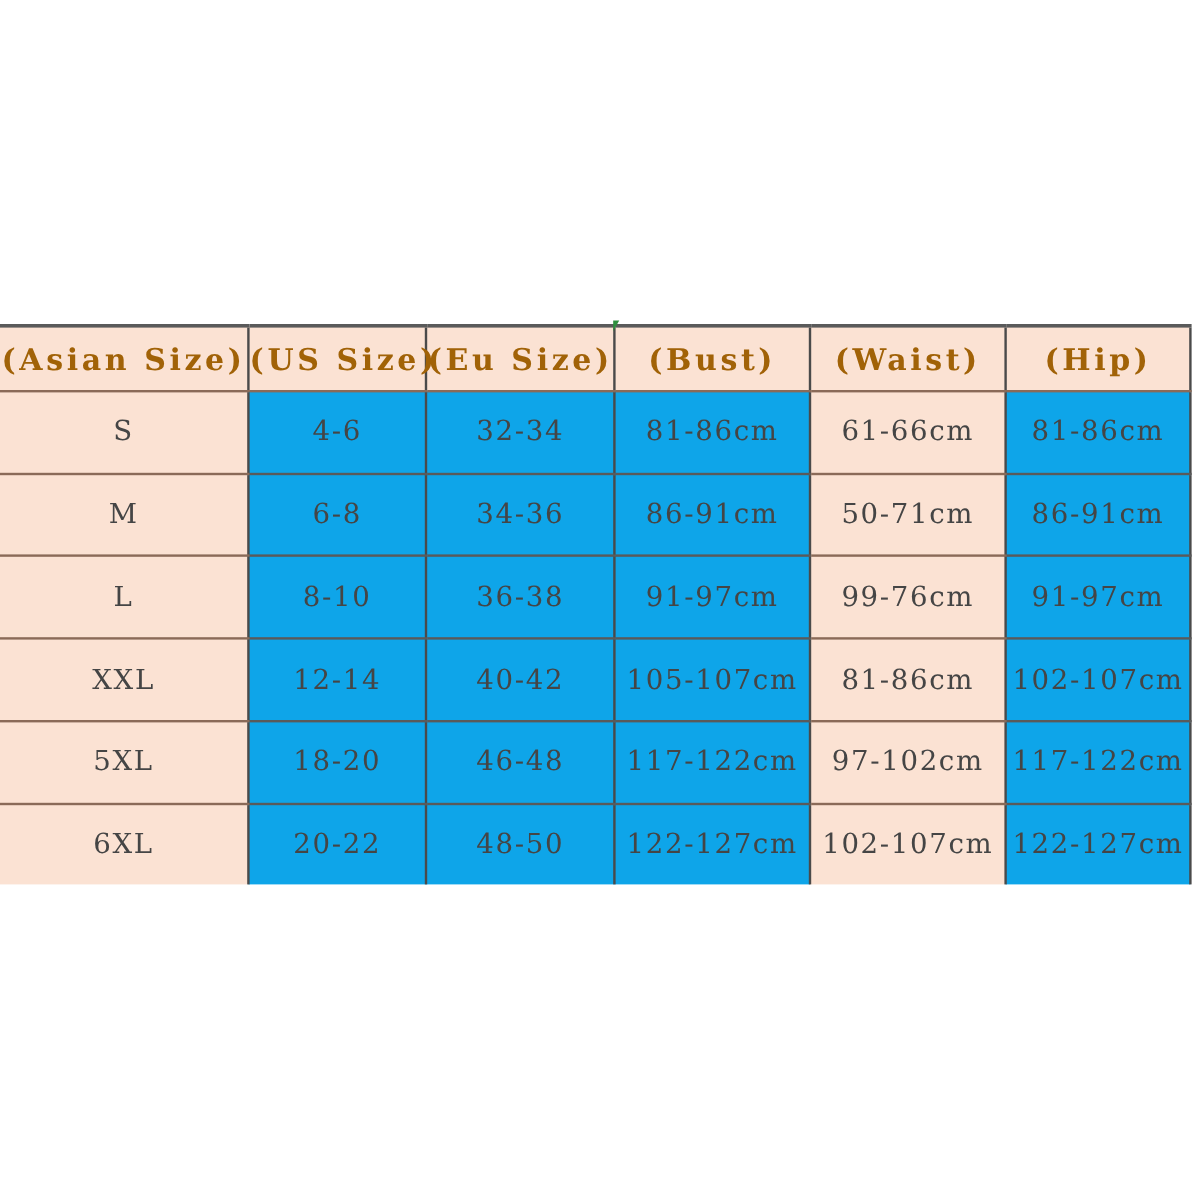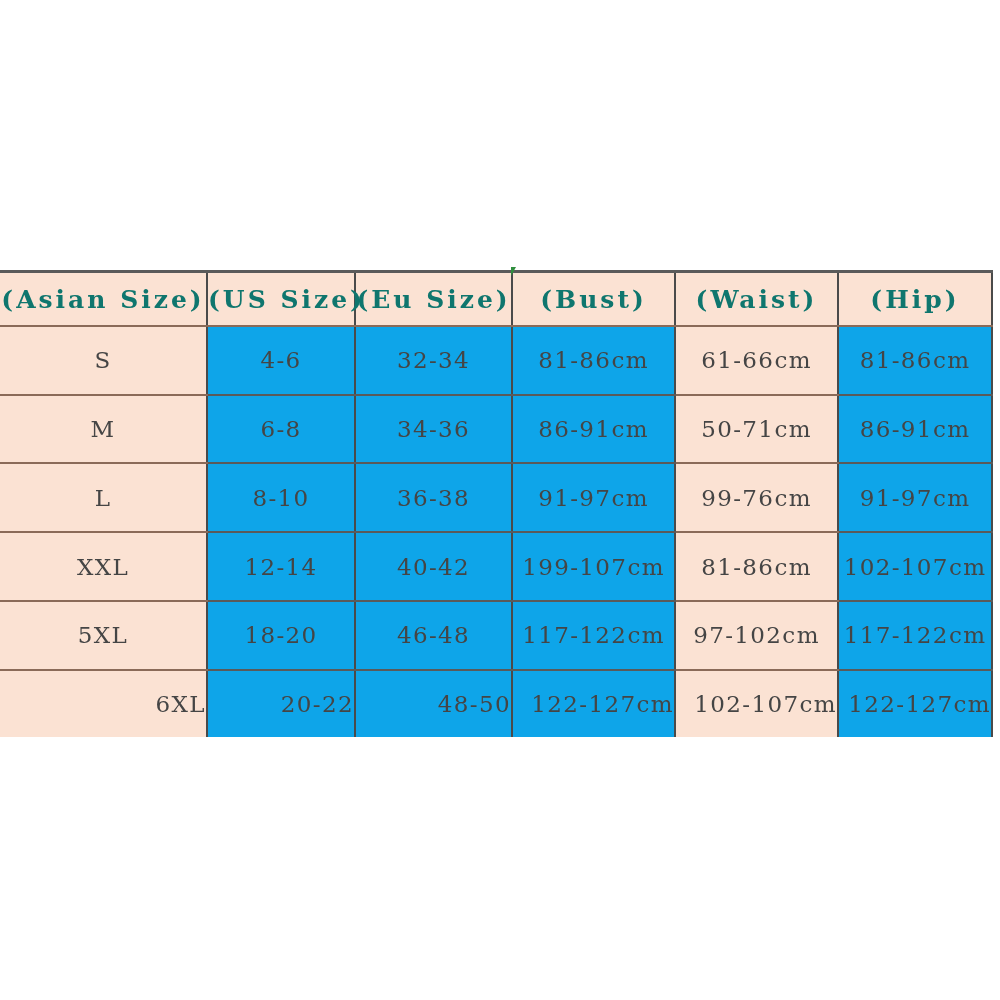--- a/index.html
+++ b/index.html
@@ -49,39 +49,38 @@
     letter-spacing: 0.06em;
   }
 
   table.size-chart tr.header-row th {
     height: 52px;
     font-size: 25px;
     font-weight: 700;
     background: #fbe2d3;
     border-top: 3px solid #5a5a5a;
     border-bottom: 2px solid #8a6a58;
-    color: #0f766e;
+    color: #a16207;
     letter-spacing: 0.12em;
   }
 
   table.size-chart tr.data-row td {
     height: 46.2px;
     font-size: 23px;
     font-weight: 400;
     background: #0ea5e9;
   }
 
   table.size-chart tr.data-row td.shaded {
     background: #fbe2d3;
     border-bottom-color: #8a6a58;
   }
 
   table.size-chart tr.data-row:last-child td {
     border-bottom: none;
-    text-align: right;
   }
 
   
   table.size-chart th:last-child,
   table.size-chart td:last-child {
     border-right: 2px solid #4a4a4a;
   }
 
   
   .green-tick {
@@ -141,21 +140,21 @@
         <td>8-10</td>
         <td>36-38</td>
         <td>91-97cm</td>
         <td class="shaded">99-76cm</td>
         <td>91-97cm</td>
       </tr>
       <tr class="data-row">
         <td class="shaded">XXL</td>
         <td>12-14</td>
         <td>40-42</td>
-        <td>199-107cm</td>
+        <td>105-107cm</td>
         <td class="shaded">81-86cm</td>
         <td>102-107cm</td>
       </tr>
       <tr class="data-row">
         <td class="shaded">5XL</td>
         <td>18-20</td>
         <td>46-48</td>
         <td>117-122cm</td>
         <td class="shaded">97-102cm</td>
         <td>117-122cm</td>

